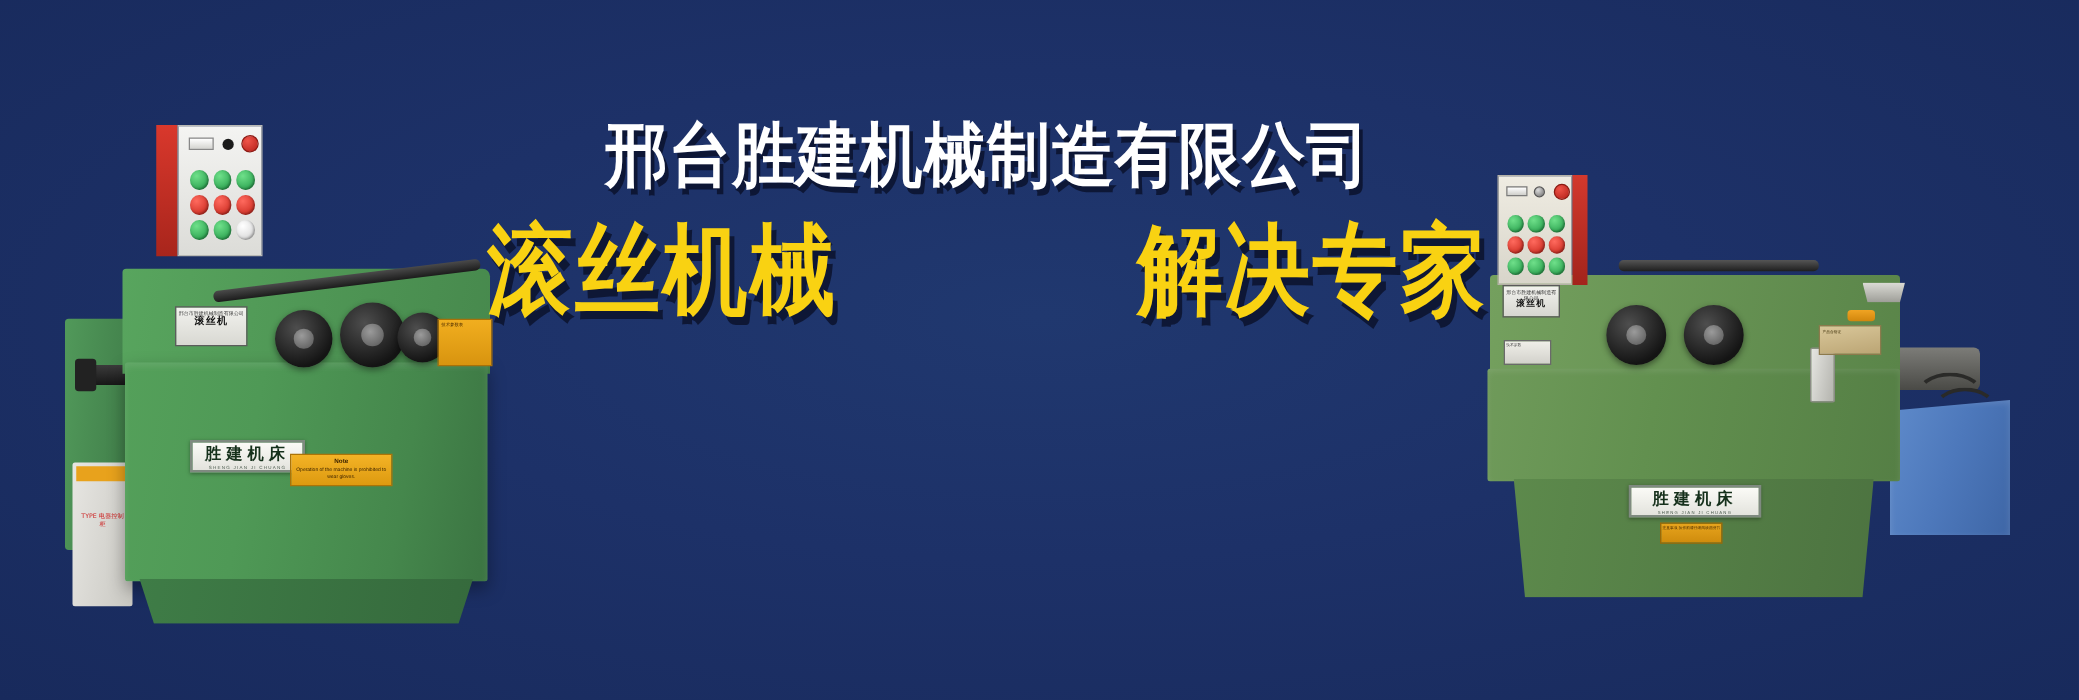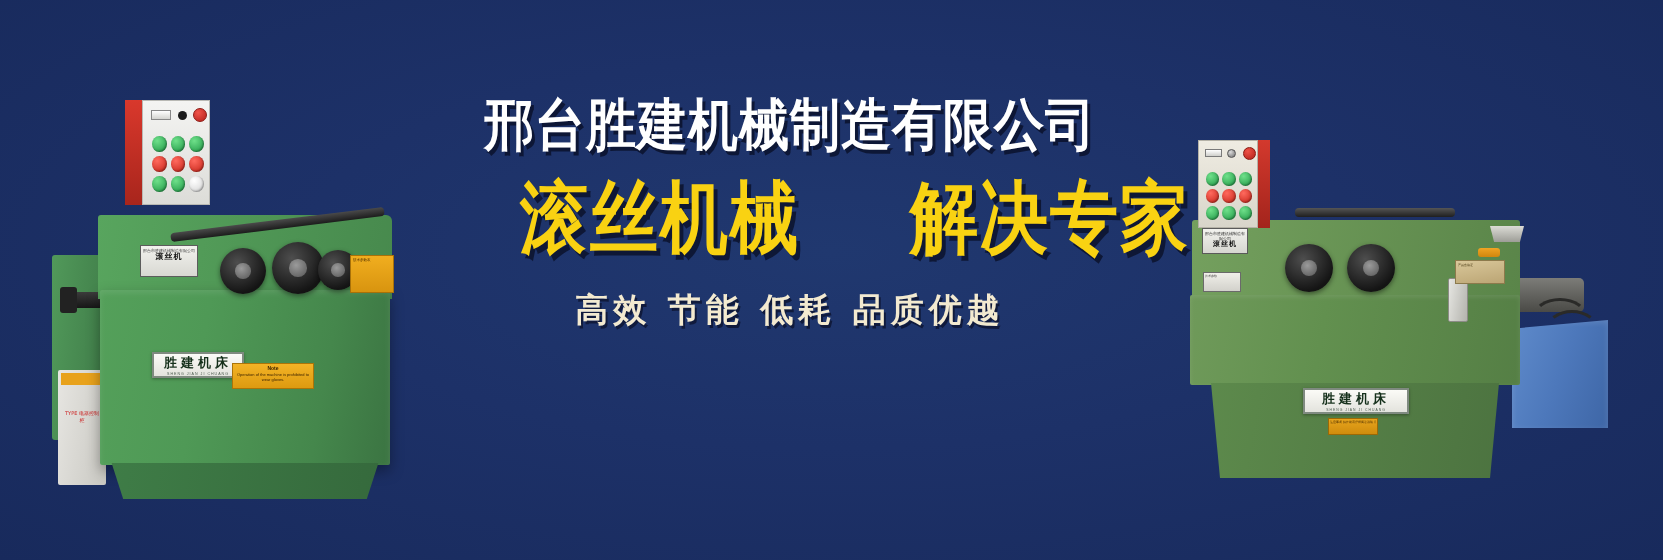--- a/index.html
+++ b/index.html
@@ -32,21 +32,21 @@
     color:#ffffff;
     letter-spacing:1px;
     text-shadow: 3px 4px 0 rgba(8,14,36,.75);
     transform: scaleY(1.12);
     transform-origin: top center;
     white-space:nowrap;
   }
   .headline {
     margin-top:30px;
     display:flex;
-    justify-content:flex-end;
+    justify-content:space-between;
     align-items:center;
     white-space:nowrap;
   }
   .headline span {
     font-family:"DejaVu Sans", sans-serif;
     font-weight:bold;
     font-size:68px;
     line-height:76px;
     color:#f9d212;
     letter-spacing:2px;
@@ -404,21 +404,20 @@
     </div>
   </div>
 
   <div class="text-col">
     <div class="company-name">邢台胜建机械制造有限公司</div>
     <div class="headline">
       <span>滚丝机械</span>
       <span class="gap"></span>
       <span>解决专家</span>
     </div>
-    <div class="tagline1">高效 节能 低耗 品质优越</div>
   </div>
 
   <div class="machine" id="machine-right">
 
     <div class="rm-hyd"></div>
     <div class="rm-motor"></div>
     <div class="rm-hose" style="left:372px; top:178px; width:56px; height:40px;"></div>
     <div class="rm-hose" style="left:386px; top:190px; width:52px; height:38px;"></div>
 
     <div class="rm-upper"></div>

